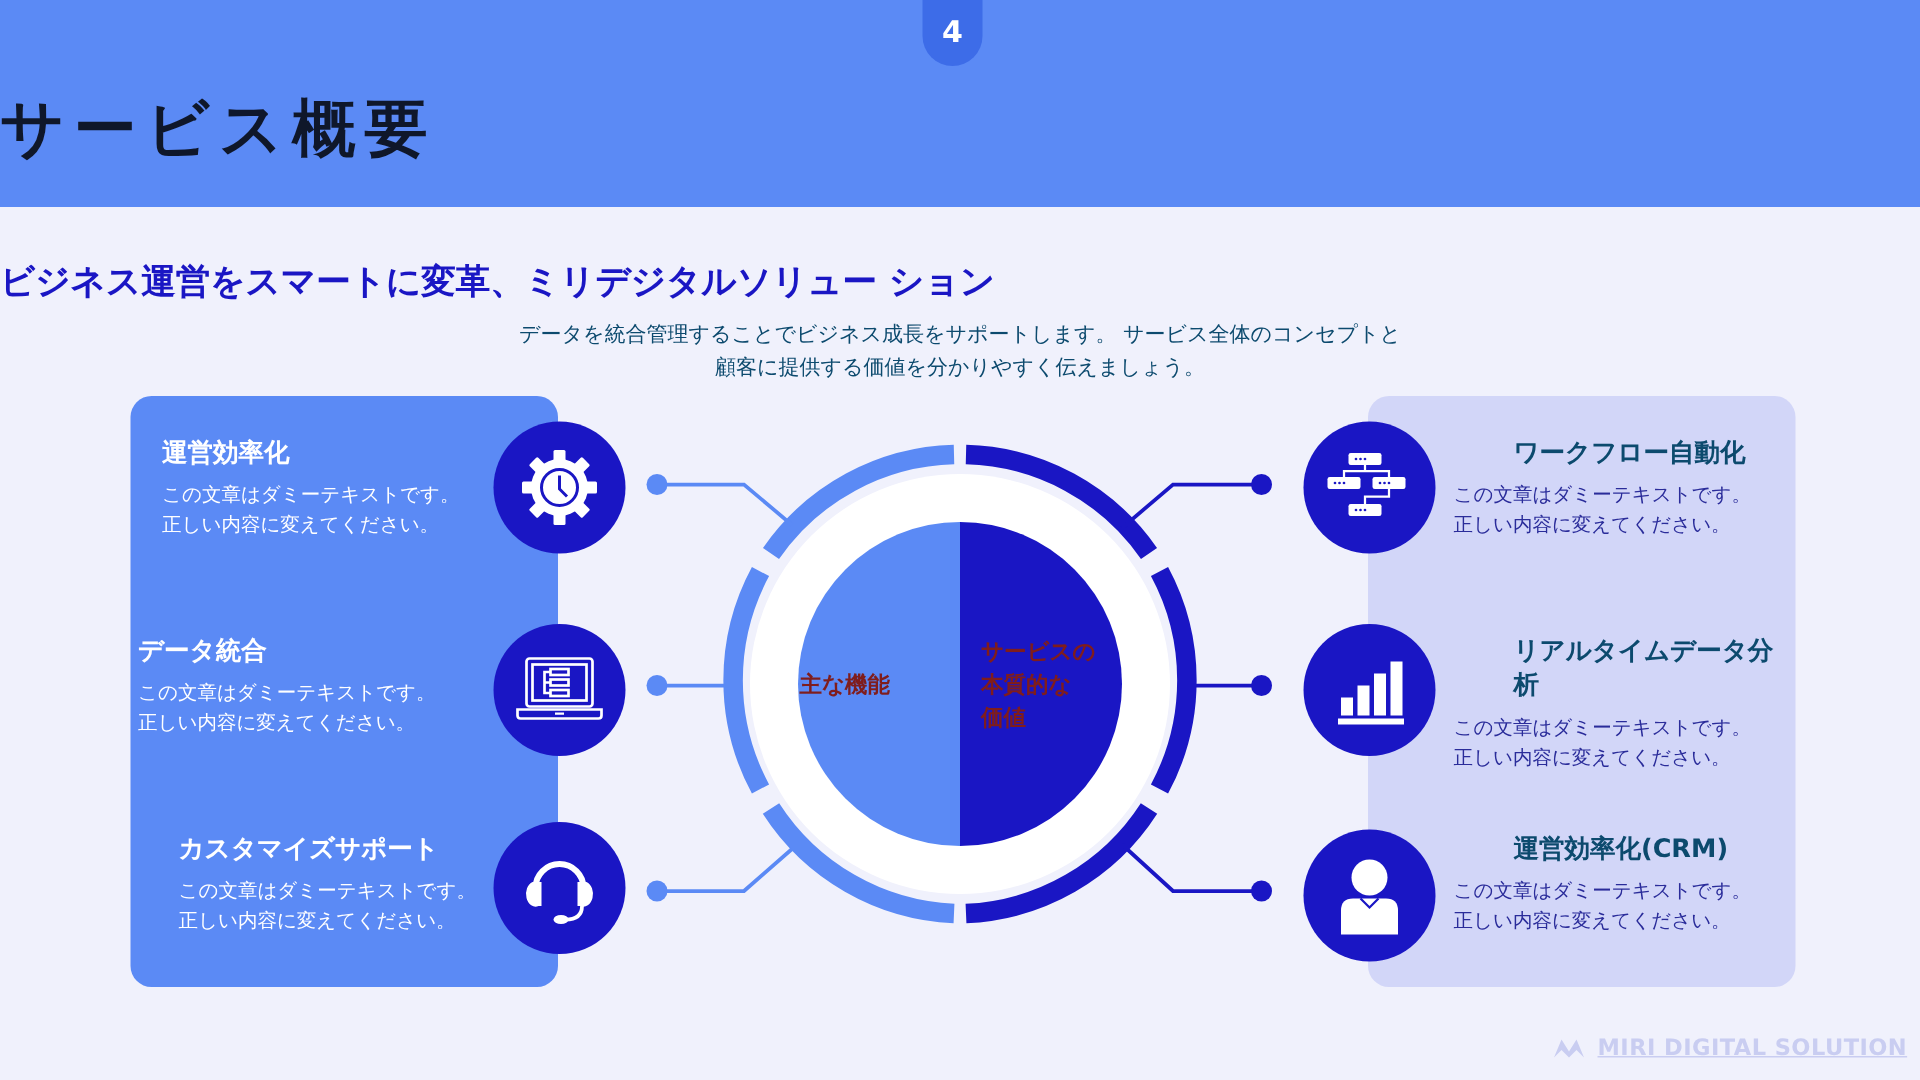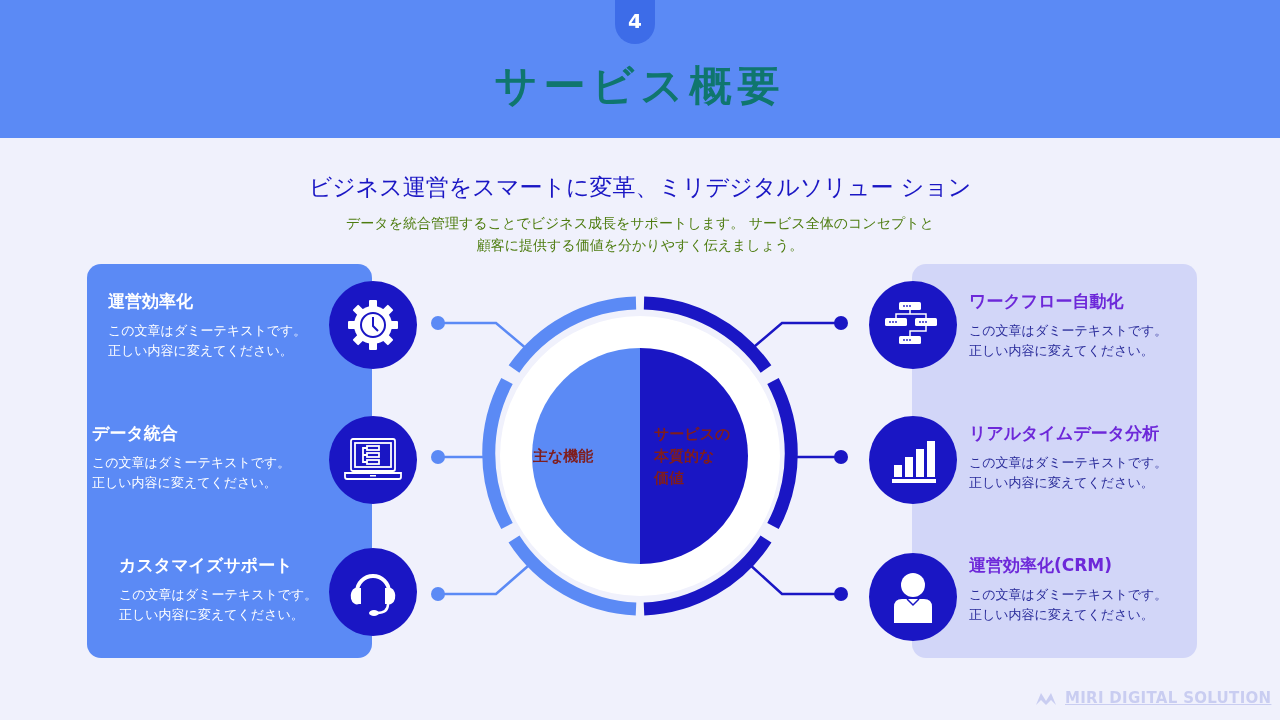--- a/index.html
+++ b/index.html
@@ -1,29 +1,29 @@
 <!DOCTYPE html>
 <html><head>
 <meta charset="utf-8">
 <style>
   * { box-sizing: border-box; margin: 0; padding: 0; }
   html, body { width: 1280px; height: 720px; overflow: hidden; }
   body { background: #f0f1fc; font-family: "DejaVu Sans", "Liberation Sans", sans-serif; position: relative; }
   .header { position: absolute; left: 0; top: 0; width: 1280px; height: 138px; background: #5b8af5; }
   .page-badge { position: absolute; left: 615px; top: 0; width: 40px; height: 44px; background: #3d6ce8; border-radius: 0 0 20px 20px; color: #fff; font-weight: bold; font-size: 20px; text-align: center; line-height: 42px; }
-  .title { position: absolute; left: 0; top: 58px; width: 1280px; text-align: center; color: #0f766e; font-size: 42px; font-weight: bold; letter-spacing: 6px; }
-  .subtitle { position: absolute; left: 0; top: 172px; width: 1280px; text-align: center; color: #1a16c4; font-size: 23px; font-weight: normal; }
-  .desc { position: absolute; left: 0; top: 212px; width: 1280px; text-align: center; color: #4d7c0f; font-size: 14px; line-height: 22px; }
+  .title { position: absolute; left: 0; top: 58px; width: 1280px; color: #0f172a; font-size: 42px; font-weight: bold; letter-spacing: 6px; }
+  .subtitle { position: absolute; left: 0; top: 172px; width: 1280px; text-align: left; color: #1a16c4; font-size: 23px; font-weight: bold; }
+  .desc { position: absolute; left: 0; top: 212px; width: 1280px; text-align: center; color: #0c4a6e; font-size: 14px; line-height: 22px; }
   .panel-left { position: absolute; left: 87px; top: 264px; width: 285px; height: 394px; background: #5b8af5; border-radius: 14px; }
   .panel-right { position: absolute; left: 912px; top: 264px; width: 285px; height: 394px; background: #d2d6f8; border-radius: 14px; }
   .item { position: absolute; width: 230px; }
   .item .h { font-size: 17px; font-weight: bold; margin-bottom: 8px; }
   .item .p { font-size: 13px; line-height: 20px; }
   .item.left .h, .item.left .p { color: #fff; }
-  .item.right .h { color: #6d28d9; }
+  .item.right .h { color: #0c4a6e; margin-left: 40px; }
   .item.right .p { color: #2a2c9a; }
   .icon-circle { position: absolute; width: 88px; height: 88px; border-radius: 50%; background: #1a16c4; display: flex; align-items: center; justify-content: center; }
   .footer { position: absolute; left: 1035px; top: 689px; color: #c9cdf1; font-size: 15px; font-weight: bold; display: flex; align-items: center; gap: 8px; letter-spacing: 0.3px; text-decoration: underline; }
   svg.diagram { position: absolute; left: 0; top: 0; }
   .center-text { position: absolute; color: #7f1d1d; font-weight: bold; font-size: 15px; line-height: 22px; }
 </style>
 </head>
 <body>
 
 <div class="header"></div>

